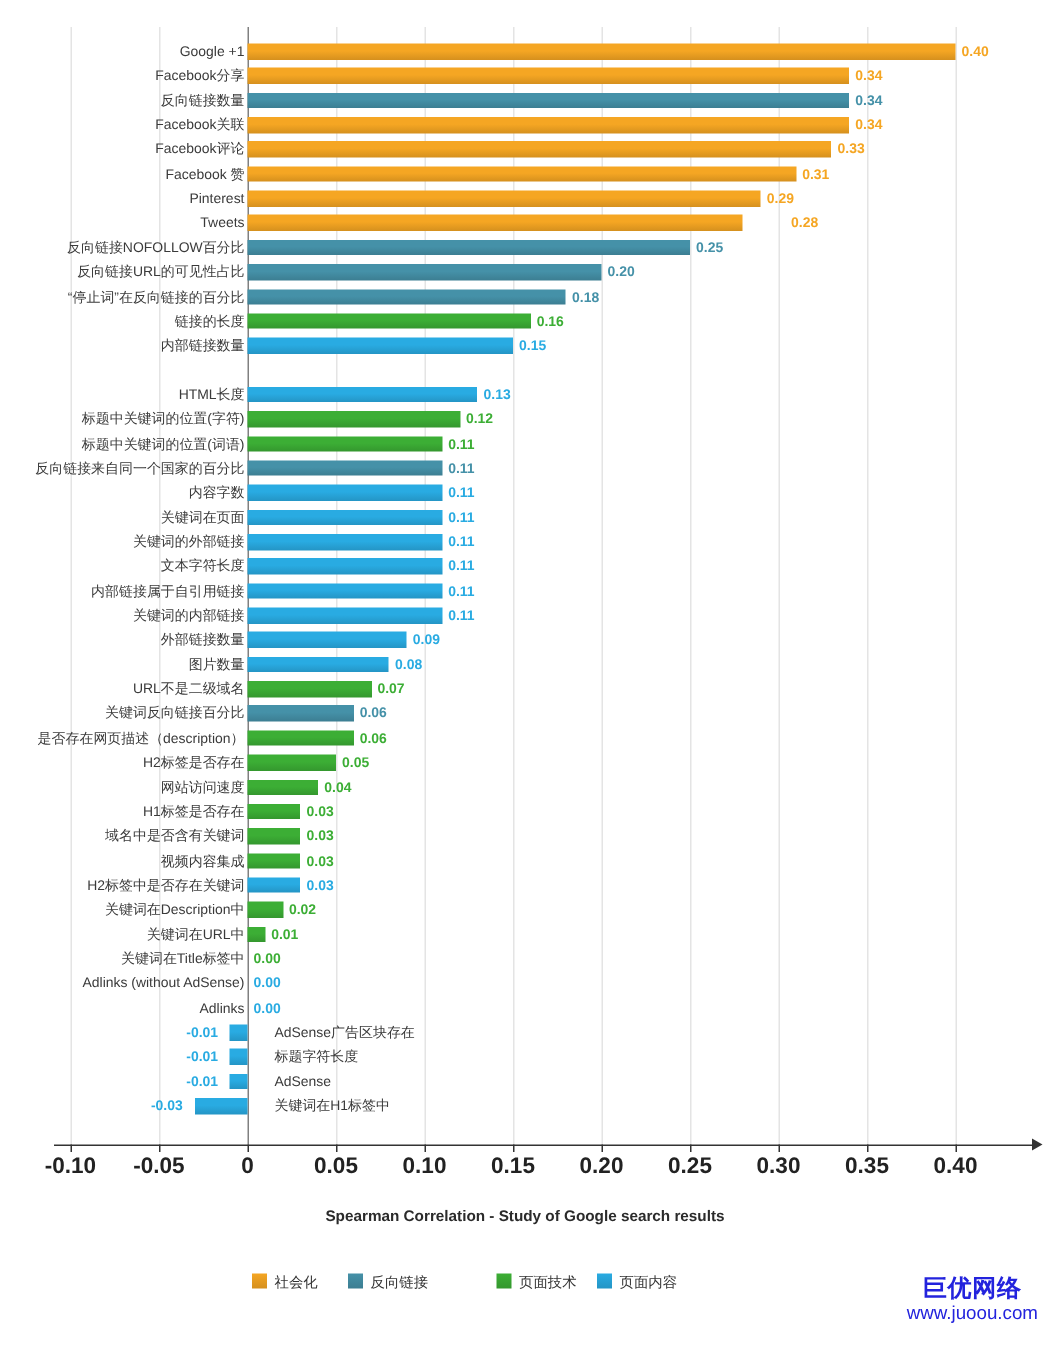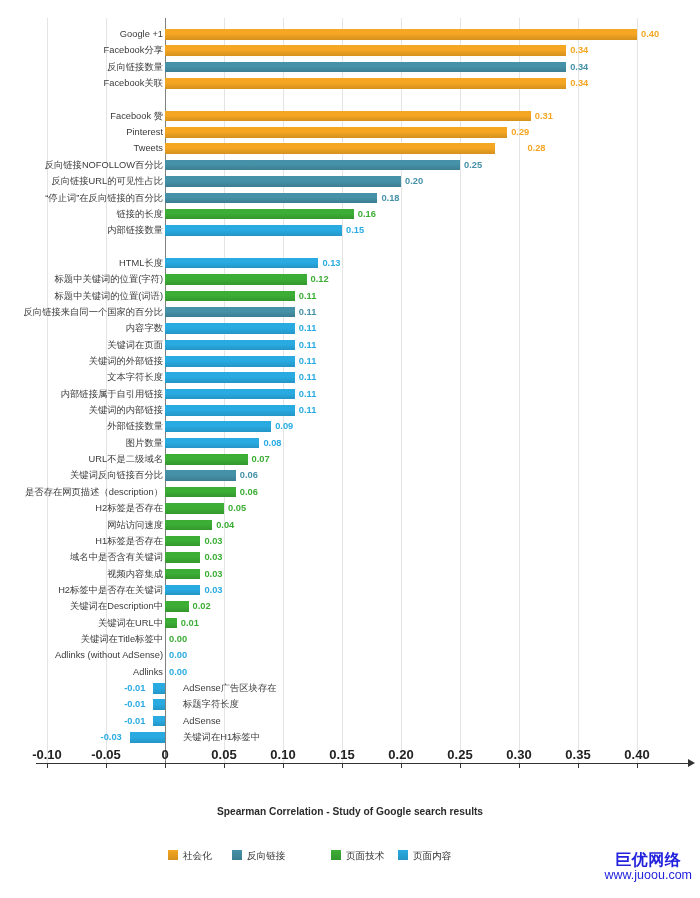--- a/index.html
+++ b/index.html
@@ -103,22 +103,22 @@
   }
   .tick {
     position: absolute;
     top: 763px;
     width: 1px;
     height: 5px;
     background: #333333;
   }
   .tick-label {
     position: absolute;
-    top: 747px;
-    font-size: 13px;
+    top: 769px;
+    font-size: 15px;
     font-weight: bold;
     color: #222222;
     transform: translateX(-50%);
     white-space: nowrap;
   }
   .axis-title {
     position: absolute;
     top: 806px;
     left: 0;
     width: 700px;
@@ -200,20 +200,25 @@
       </div>
       <div class="row" style="top: 40.7px;">
         <div class="bar" style="background: linear-gradient(rgb(69, 145, 168) 0%, rgb(69, 145, 168) 45%, rgb(60, 126, 146) 100%); left: 122px; width: 401.2px;"></div>
         <div class="cat-label">反向链接数量</div>
         <div class="val-label" style="color: rgb(69, 145, 168); left: 527.2px;">0.34</div>
       </div>
       <div class="row" style="top: 57.05px;">
         <div class="bar" style="background: linear-gradient(rgb(245, 166, 35) 0%, rgb(245, 166, 35) 45%, rgb(213, 144, 30) 100%); left: 122px; width: 401.2px;"></div>
         <div class="cat-label">Facebook关联</div>
         <div class="val-label" style="color: rgb(245, 166, 35); left: 527.2px;">0.34</div>
+      </div>
+      <div class="row" style="top: 73.4px;">
+        <div class="bar" style="background: linear-gradient(rgb(245, 166, 35) 0%, rgb(245, 166, 35) 45%, rgb(213, 144, 30) 100%); left: 122px; width: 389.4px;"></div>
+        <div class="cat-label">Facebook评论</div>
+        <div class="val-label" style="color: rgb(245, 166, 35); left: 515.4px;">0.33</div>
       </div>
       <div class="row" style="top: 89.75px;">
         <div class="bar" style="background: linear-gradient(rgb(245, 166, 35) 0%, rgb(245, 166, 35) 45%, rgb(213, 144, 30) 100%); left: 122px; width: 365.8px;"></div>
         <div class="cat-label">Facebook 赞</div>
         <div class="val-label" style="color: rgb(245, 166, 35); left: 491.8px;">0.31</div>
       </div>
       <div class="row" style="top: 106.1px;">
         <div class="bar" style="background: linear-gradient(rgb(245, 166, 35) 0%, rgb(245, 166, 35) 45%, rgb(213, 144, 30) 100%); left: 122px; width: 342.2px;"></div>
         <div class="cat-label">Pinterest</div>
         <div class="val-label" style="color: rgb(245, 166, 35); left: 468.2px; text-align: center;">0.29</div>

